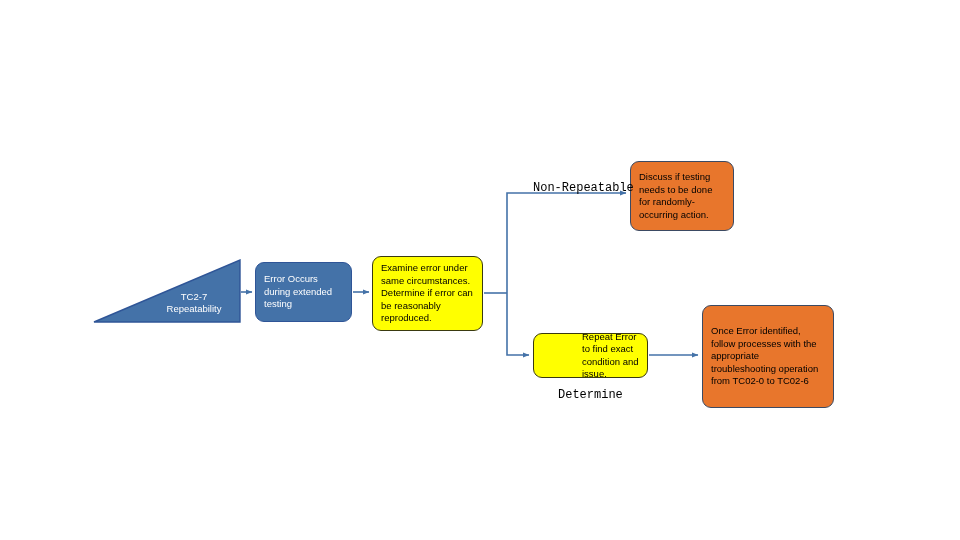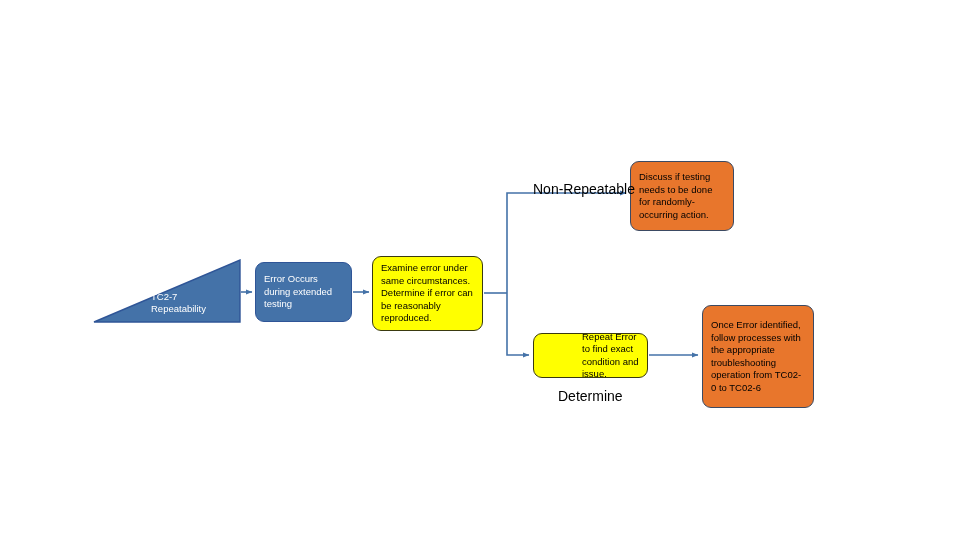--- a/index.html
+++ b/index.html
@@ -52,20 +52,21 @@
     left: 0;
     top: 0;
     width: 148px;
     height: 64px;
   }
   #node-repeatability-triangle .txt {
     position: absolute;
     left: 58px;
     top: 32px;
     width: 86px;
+    text-align: center;
     color: #ffffff;
     font-size: 9.5px;
     line-height: 12px;
     z-index: 2;
   }
 
   
   .rbox {
     border-radius: 9px;
     padding: 6px 8px;
@@ -112,30 +113,31 @@
   #node-repeat-error {
     left: 533px;
     top: 333px;
     width: 115px;
     height: 45px;
     padding-left: 48px;
   }
   #node-once-error-identified {
     left: 702px;
     top: 305px;
-    width: 112px;
+    width: 132px;
     height: 103px;
   }
 
   
   .edge-label {
     position: absolute;
-    font-size: 14px;
+    font-size: 12px;
     color: #000000;
     white-space: nowrap;
+    font-family: Liberation Mono, monospace;
   }
   #label-non-repeatable {
     left: 533px;
     top: 181px;
   }
   #label-repeatable {
     left: 558px;
     top: 388px;
   }
 </style>

